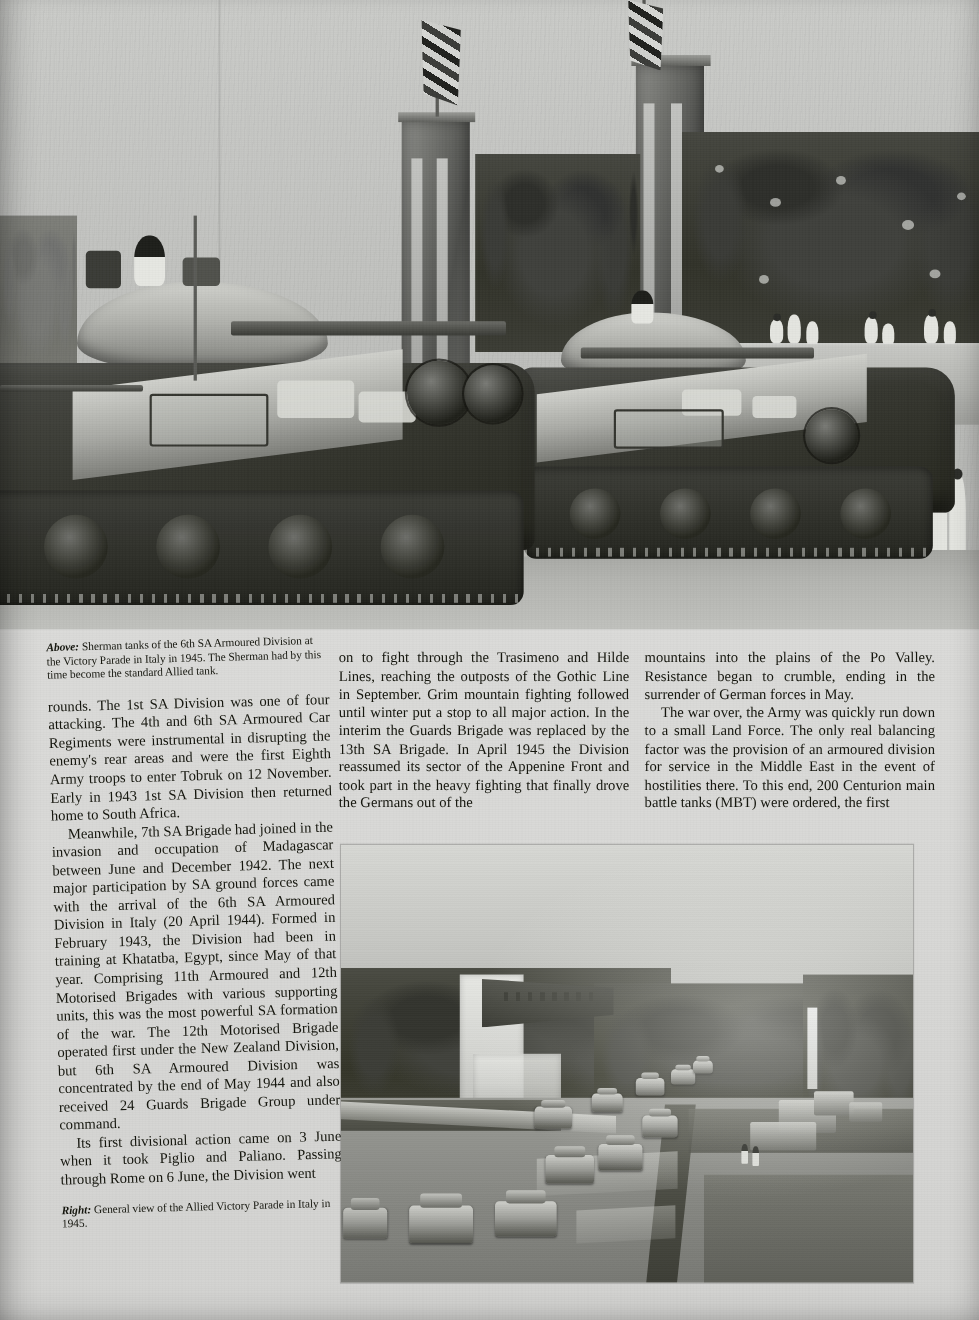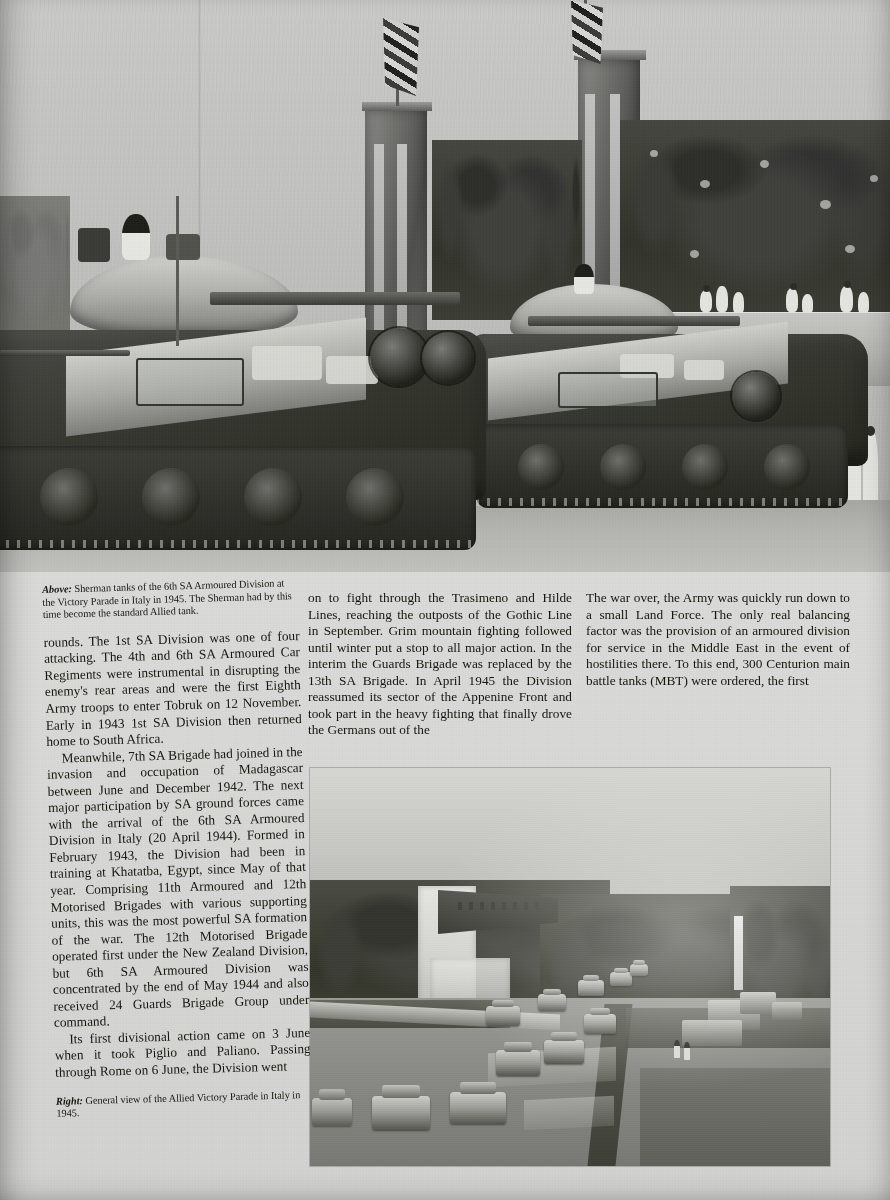--- a/index.html
+++ b/index.html
@@ -453,21 +453,22 @@
   </div>
 
   <div class="textcol" style="left:308px; top:590px; width:264px;">
     <div class="body">
       <p>on to fight through the Trasimeno and Hilde Lines, reaching the outposts of the Gothic Line in September. Grim mountain fighting followed until winter put a stop to all major action. In the interim the Guards Brigade was replaced by the 13th SA Brigade. In April 1945 the Division reassumed its sector of the Appenine Front and took part in the heavy fighting that finally drove the Germans out of the</p>
     </div>
   </div>
 
   <div class="textcol" style="left:586px; top:590px; width:264px;">
     <div class="body">
-      <p>The war over, the Army was quickly run down to a small Land Force. The only real balancing factor was the provision of an armoured division for service in the Middle East in the event of hostilities there. To this end, 300 Centurion main battle tanks (MBT) were ordered, the first</p>
+      <p>mountains into the plains of the Po Valley. Resistance began to crumble, ending in the surrender of German forces in May.</p>
+      <p>The war over, the Army was quickly run down to a small Land Force. The only real balancing factor was the provision of an armoured division for service in the Middle East in the event of hostilities there. To this end, 200 Centurion main battle tanks (MBT) were ordered, the first</p>
     </div>
   </div>
 
   <div class="photo-bottom">
     <div class="pb-sky"></div>
 
     <div class="pb-treeline" style="left:0; top:112px; width:300px; height:130px;"></div>
     <div class="pb-treeline" style="left:230px; top:126px; width:300px; height:118px;"></div>
     <div class="pb-treeline" style="left:420px; top:118px; width:110px; height:140px;"></div>
 

